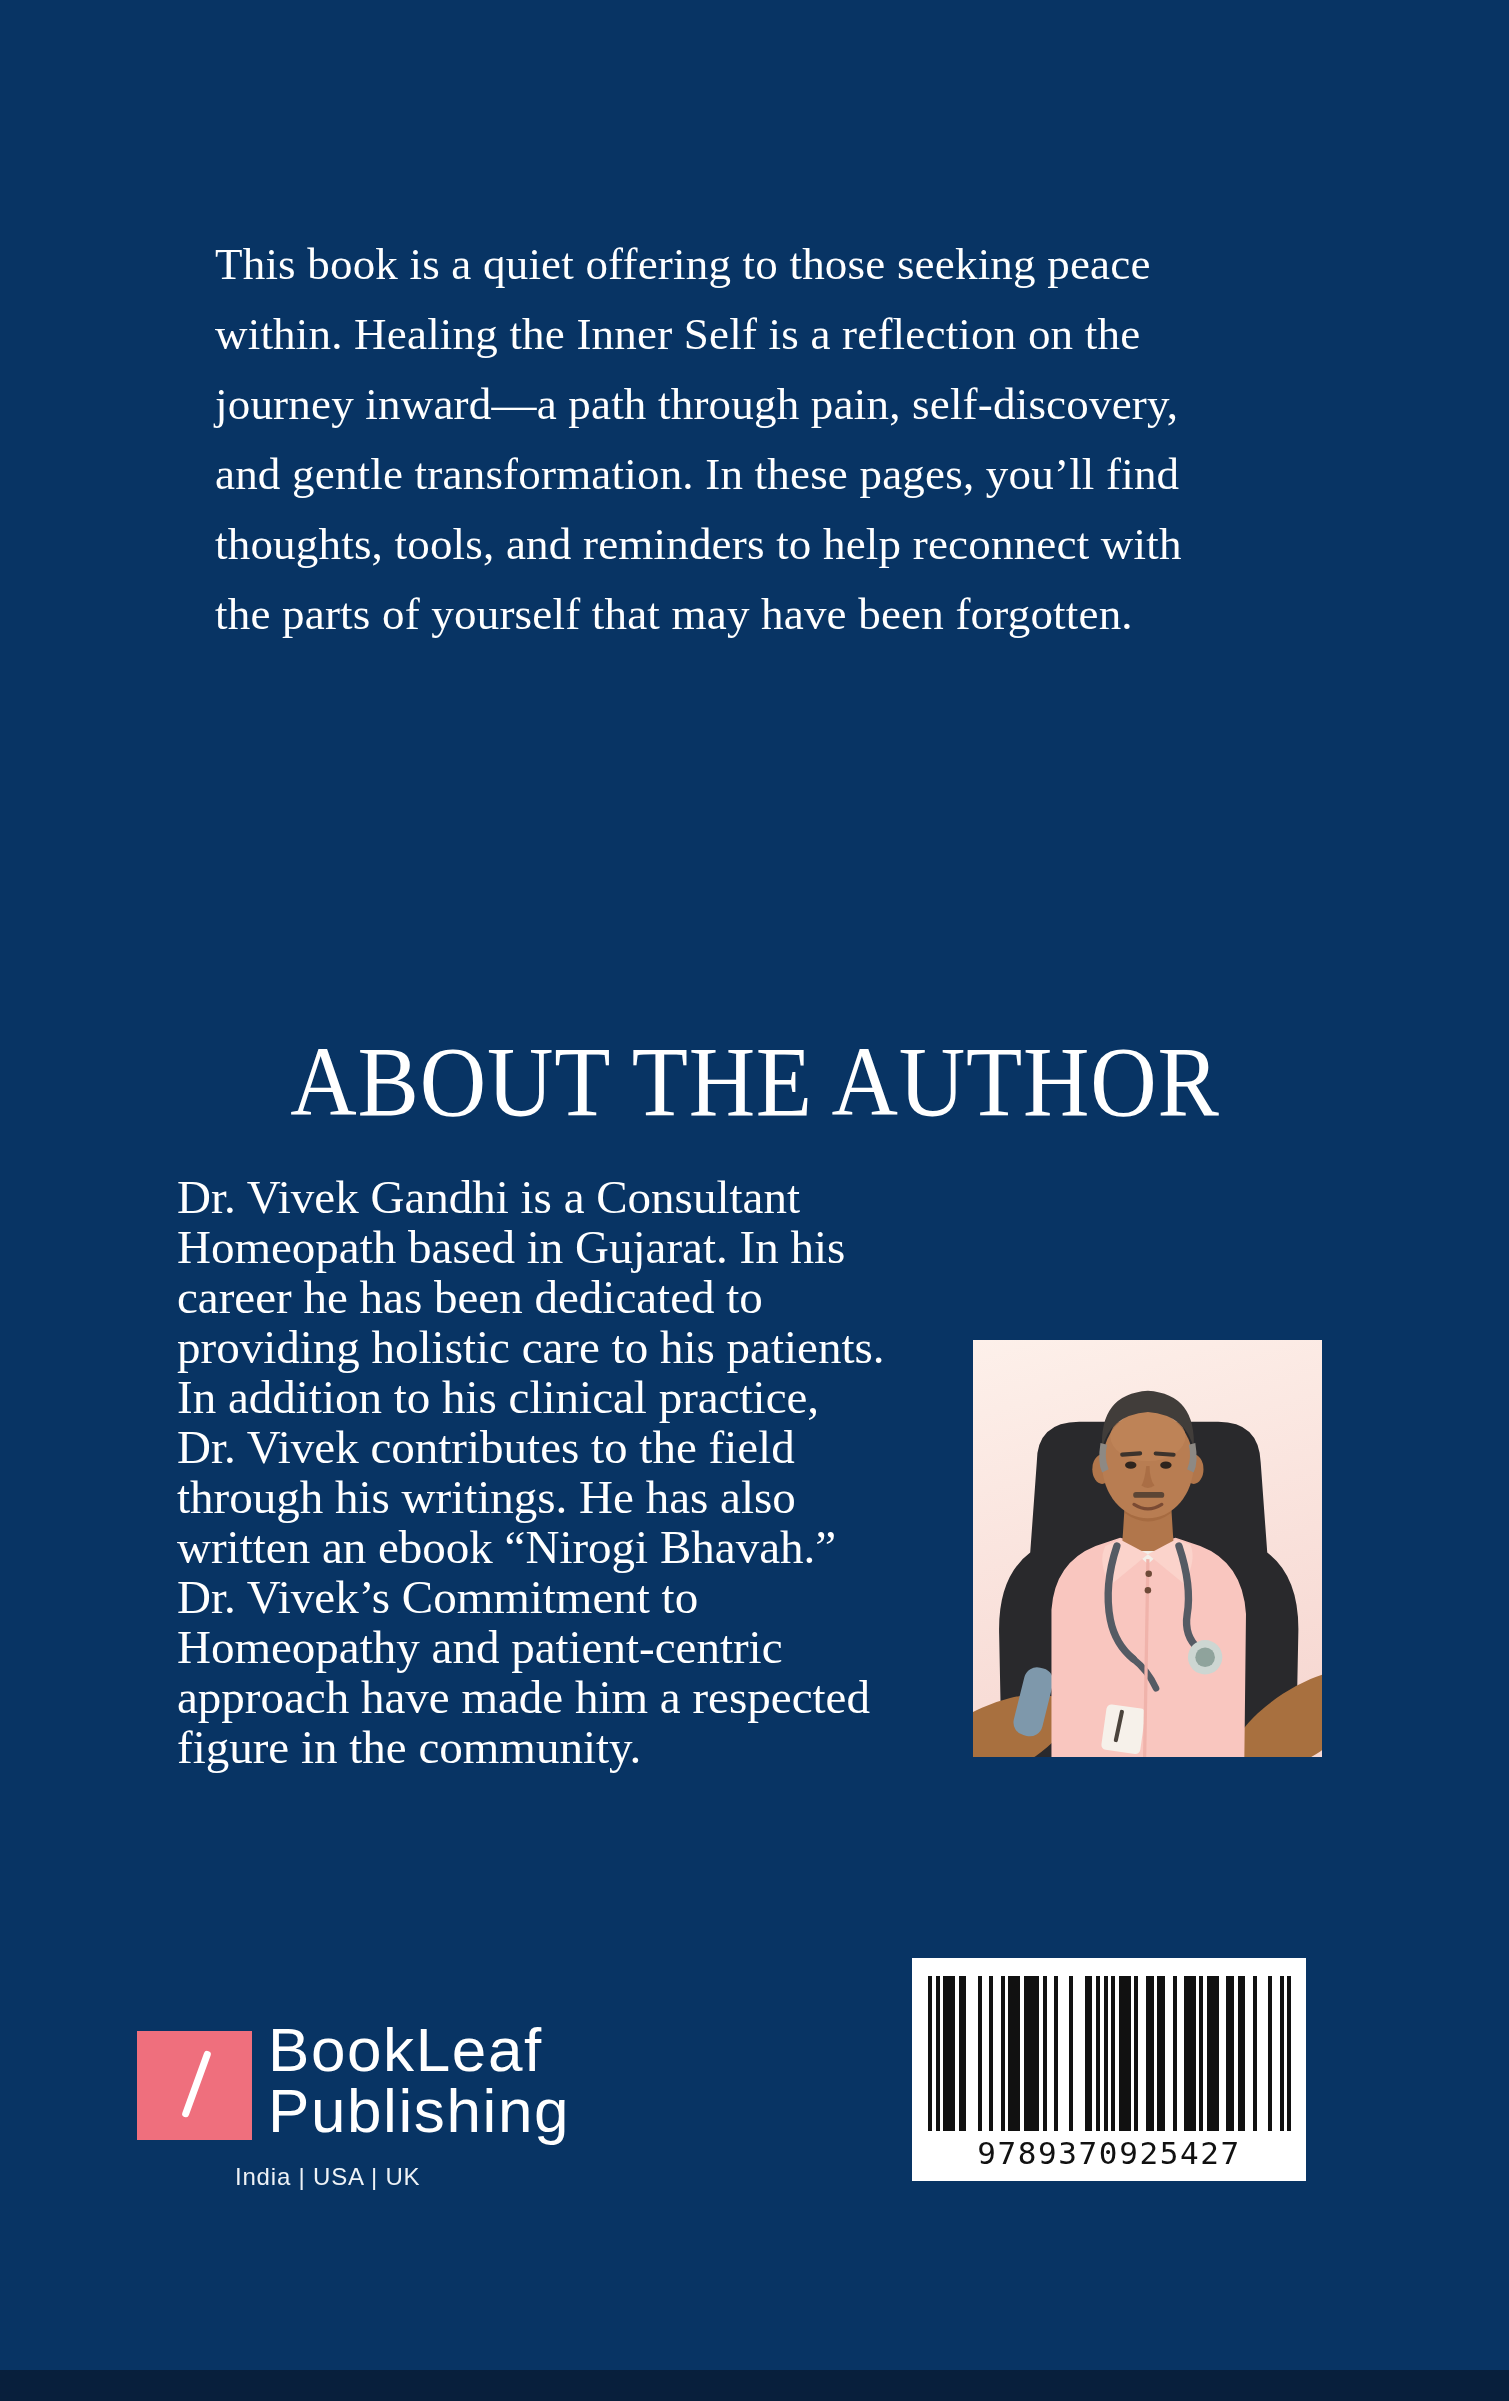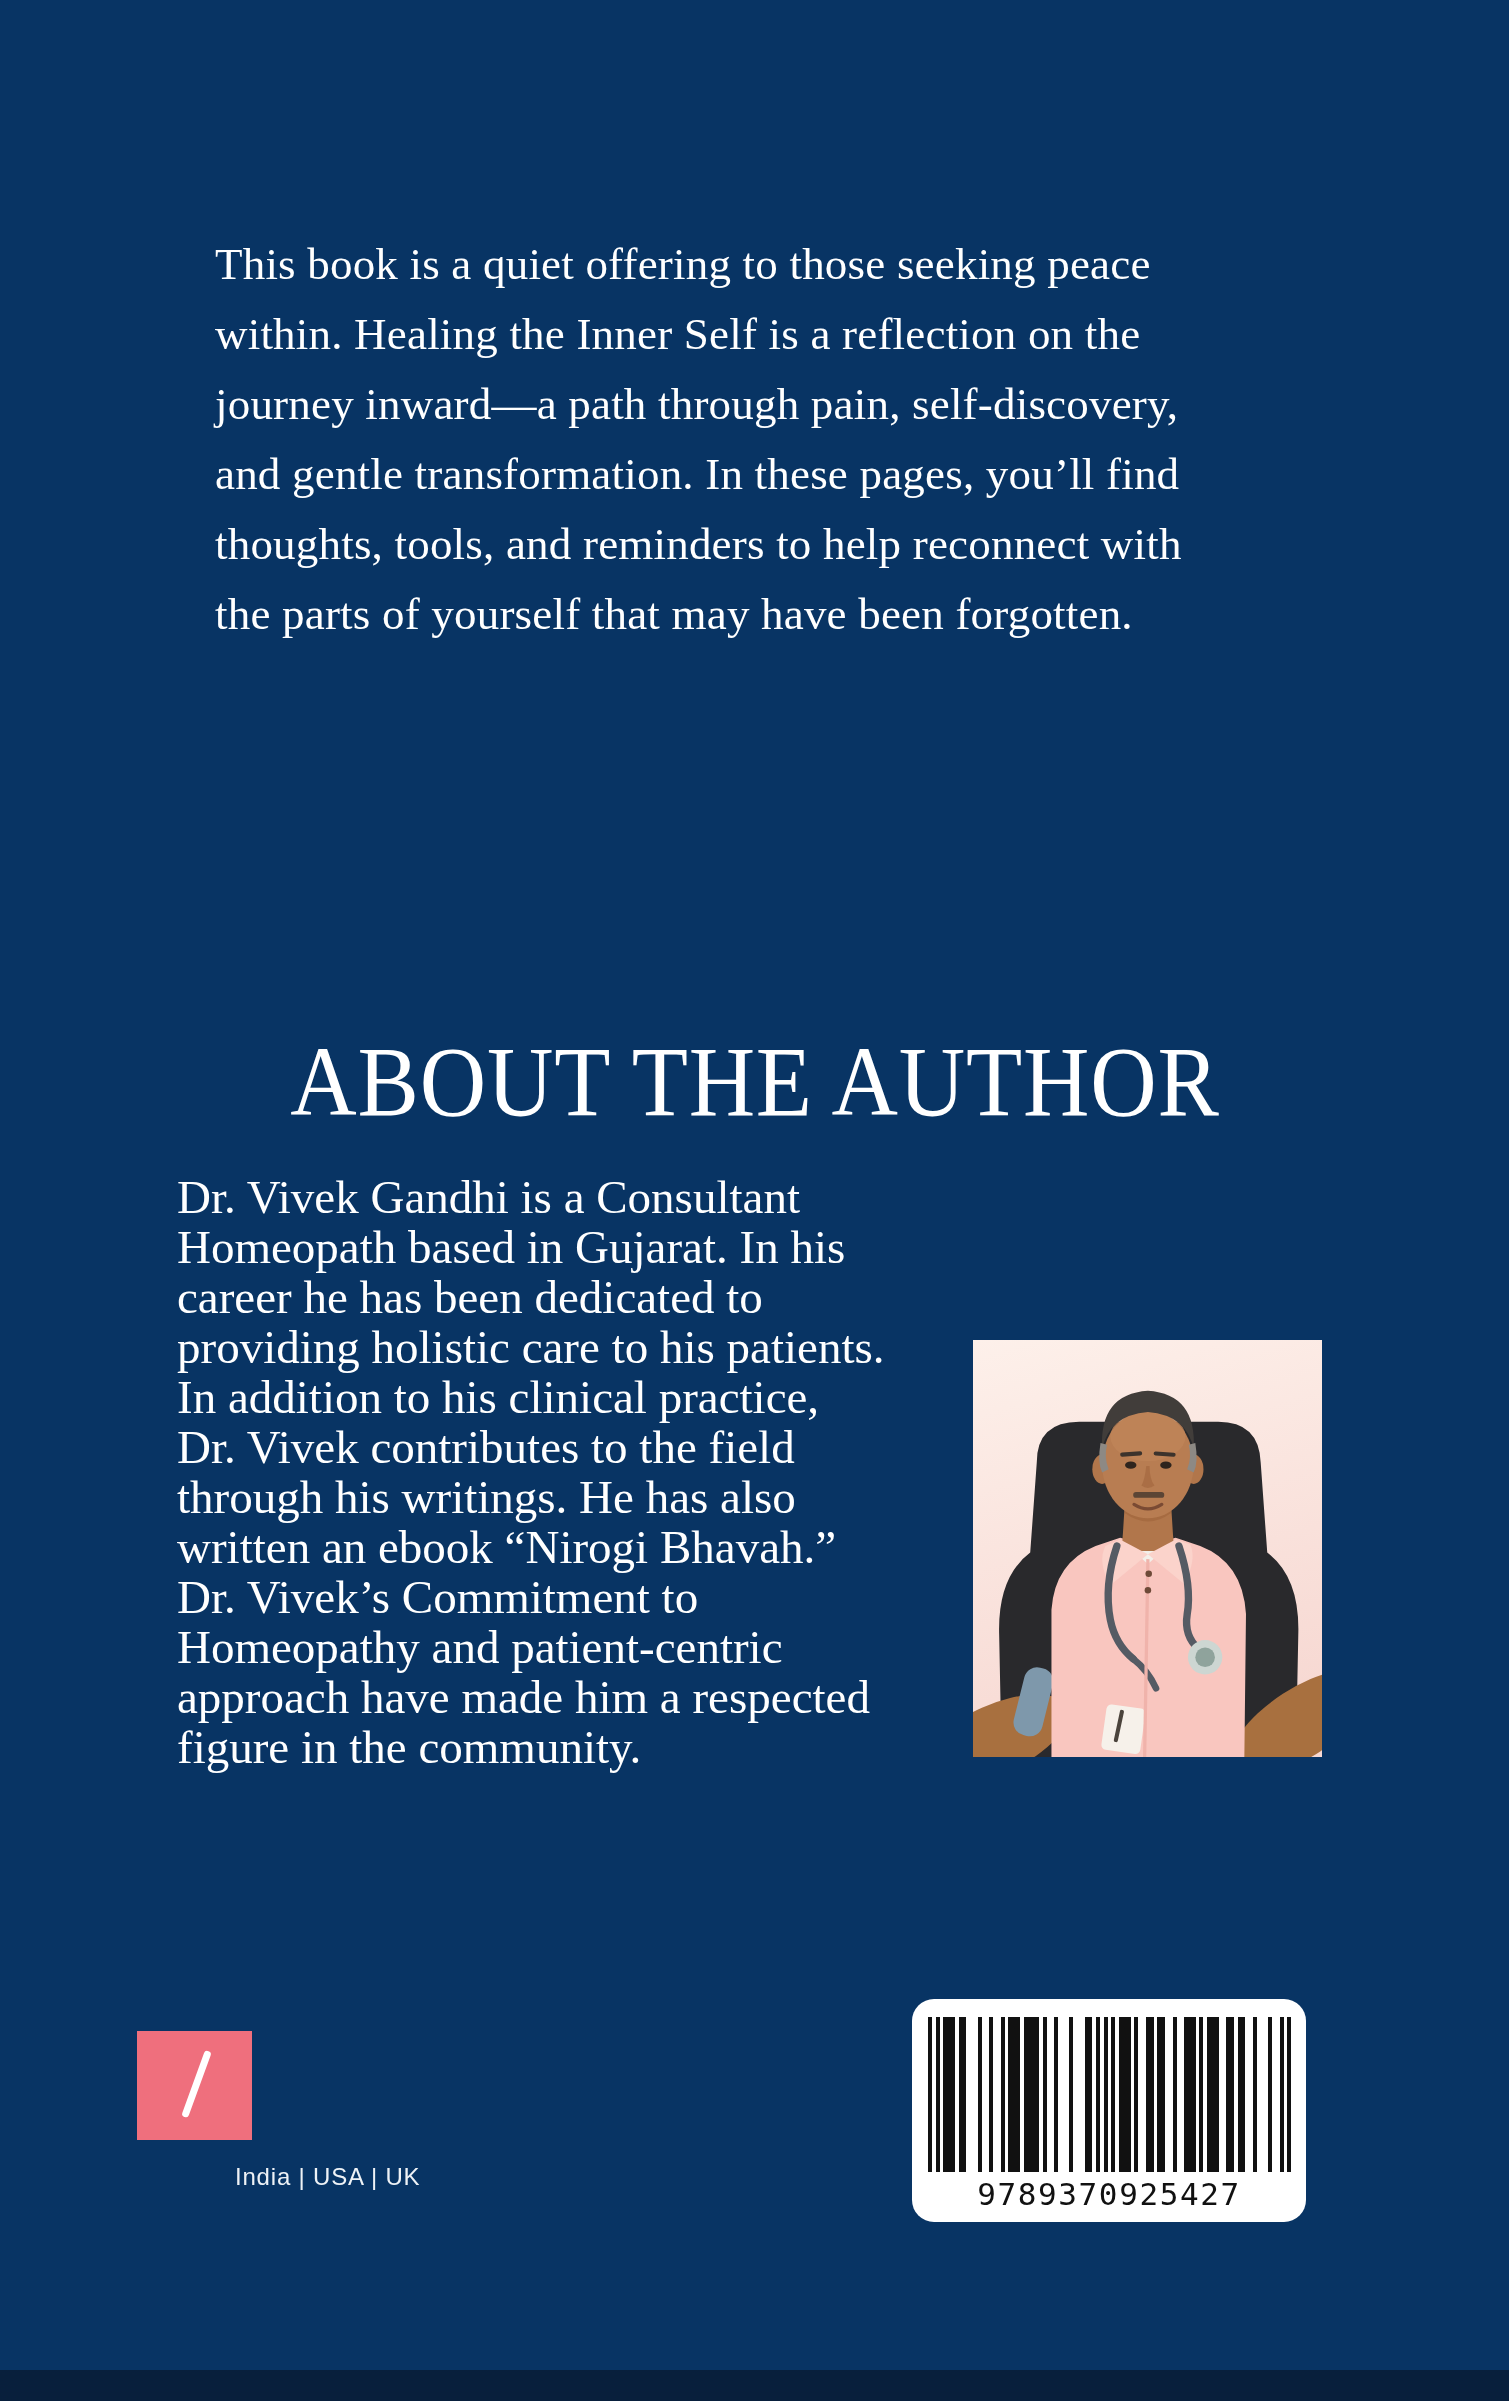--- a/index.html
+++ b/index.html
@@ -80,24 +80,23 @@
     left:235px;top:2158px;
     font-family:"Liberation Sans", sans-serif;
     font-weight:300;
     font-size:24px;
     line-height:38px;
     letter-spacing:0.8px;
     color:#eef2f6;
   }
   .barcode-box{
     position:absolute;
-    left:912px;top:1999px;
+    left:912px;top:1958px;
     width:394px;height:223px;
     background:#ffffff;
-    border-radius:22px;
   }
   .barcode-bars{
     position:absolute;
     left:16.4px;top:18px;
     width:363px;height:155px;
   }
   .barcode-number{
     position:absolute;
     left:0;top:177px;
     width:100%;
@@ -187,20 +186,24 @@
       <rect x="176" y="452" width="5" height="40" rx="2" fill="#4b443c" transform="rotate(12 178 472)"></rect>
 
       <path d="M214,268 L210,510" stroke="#f0b3ab" stroke-width="4" fill="none"></path>
       <circle cx="215" cy="286" r="4" fill="#6e4a38"></circle>
       <circle cx="214" cy="306" r="4" fill="#6e4a38"></circle>
     </svg>
   </div>
 
   <div class="logo-square">
     <span class="logo-slash"></span>
+  </div>
+  <div class="logo-text">
+    <div>BookLeaf</div>
+    <div>Publishing</div>
   </div>
   <div class="regions">India | USA | UK</div>
 
   <div class="barcode-box">
     <svg id="barcode-bars" class="barcode-bars" viewBox="0 0 95 60" preserveAspectRatio="none" shape-rendering="crispEdges" fill="#111111">
         <rect x="0" y="0" width="1.05" height="60"></rect>
         <rect x="2" y="0" width="1.05" height="60"></rect>
         <rect x="4" y="0" width="1.05" height="60"></rect>
         <rect x="5" y="0" width="1.05" height="60"></rect>
         <rect x="6" y="0" width="1.05" height="60"></rect>

